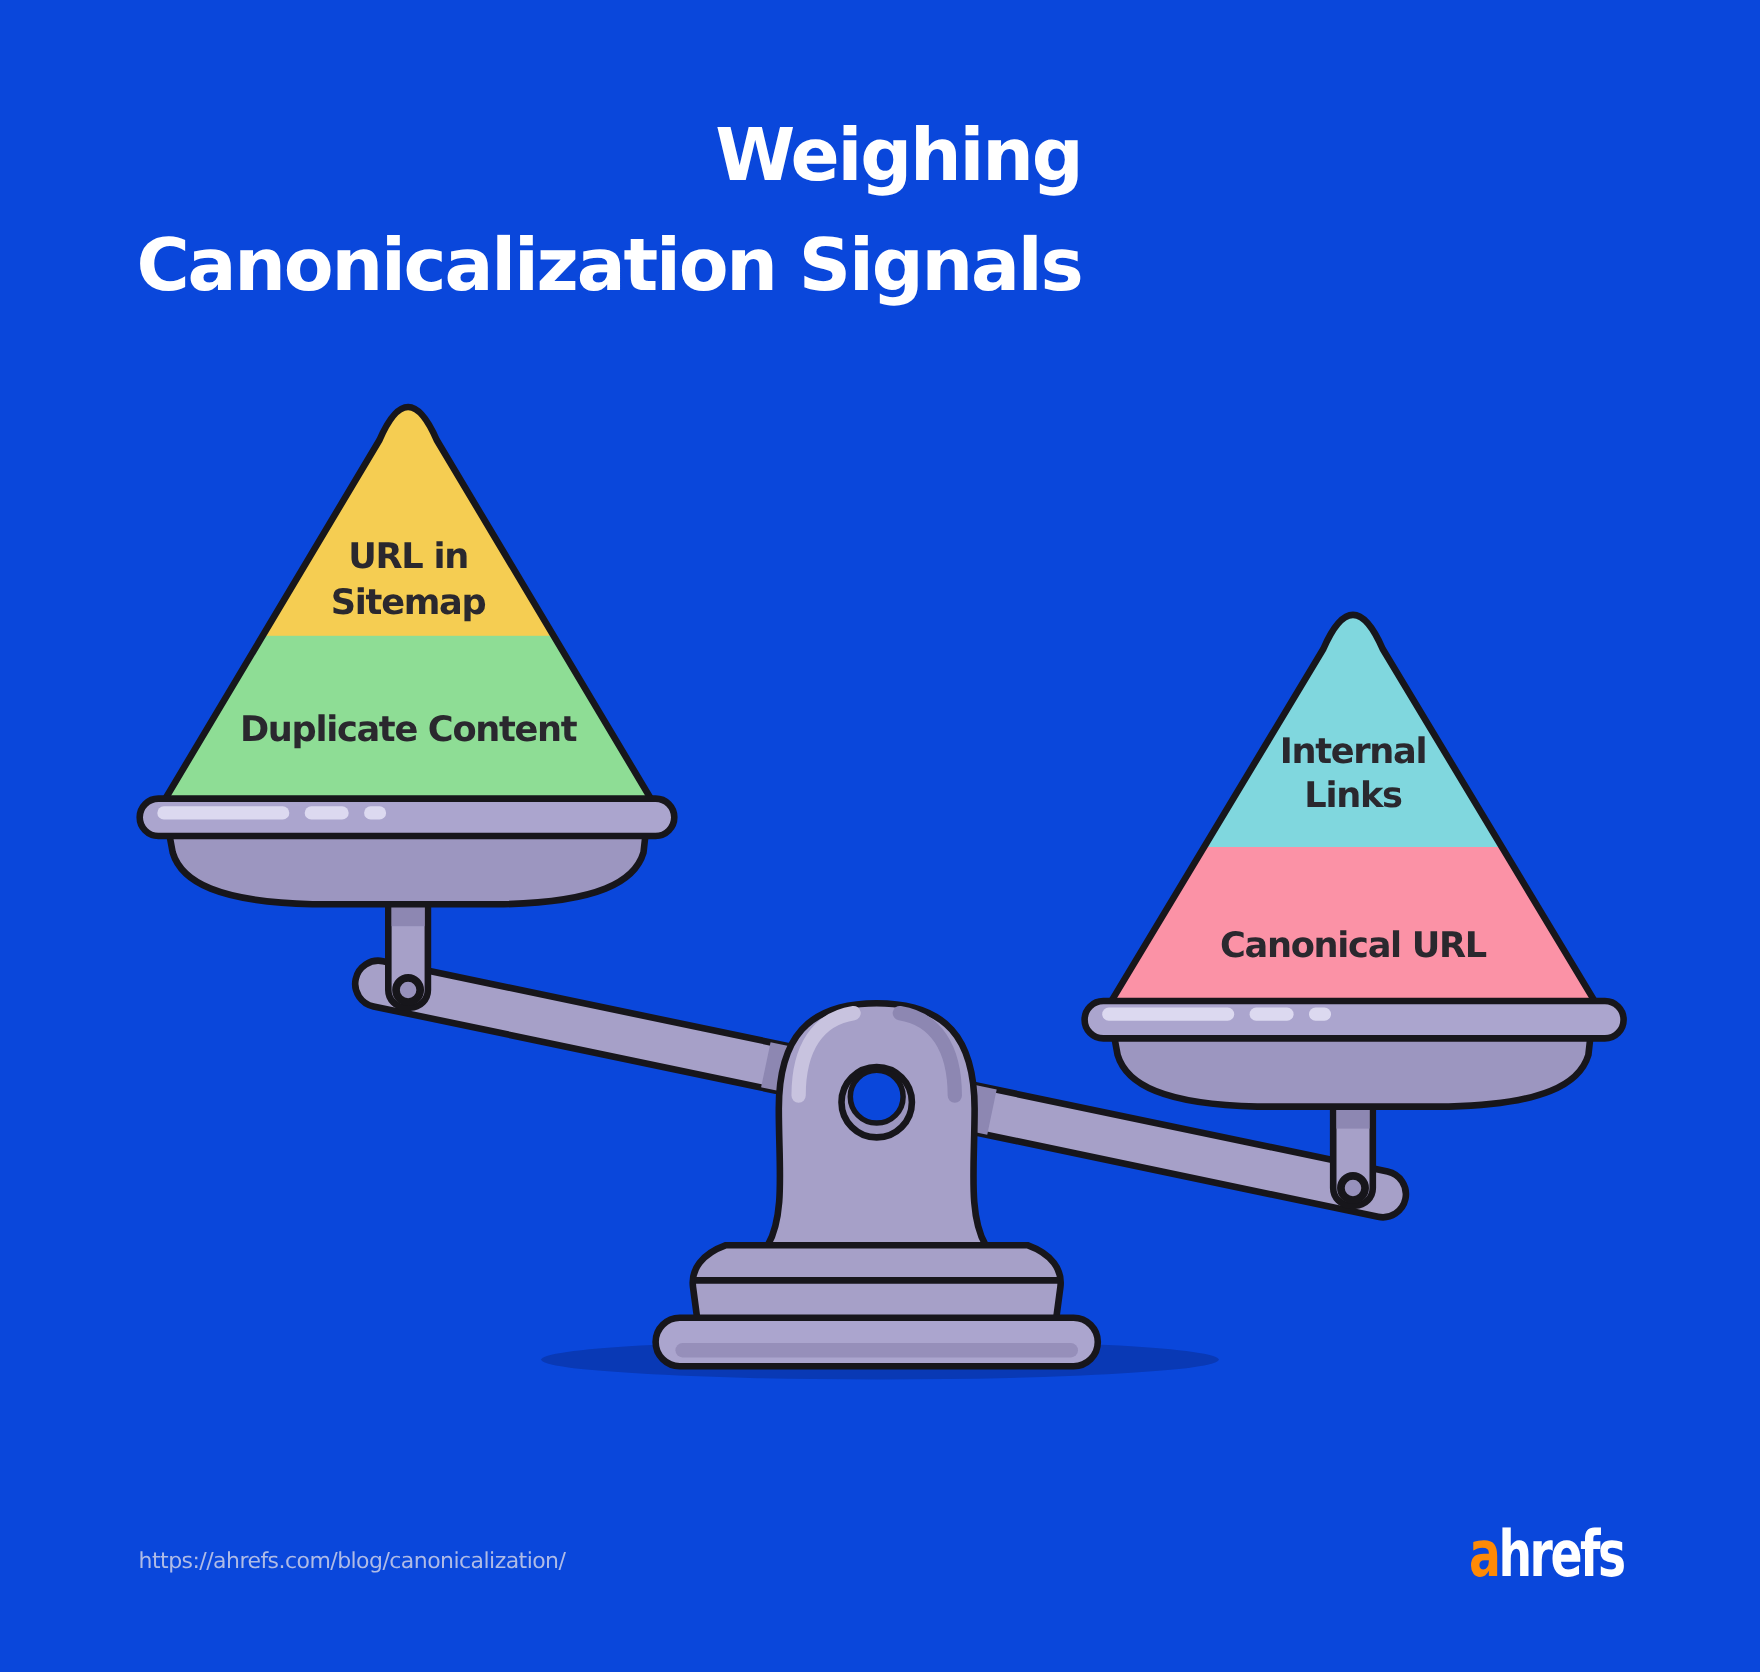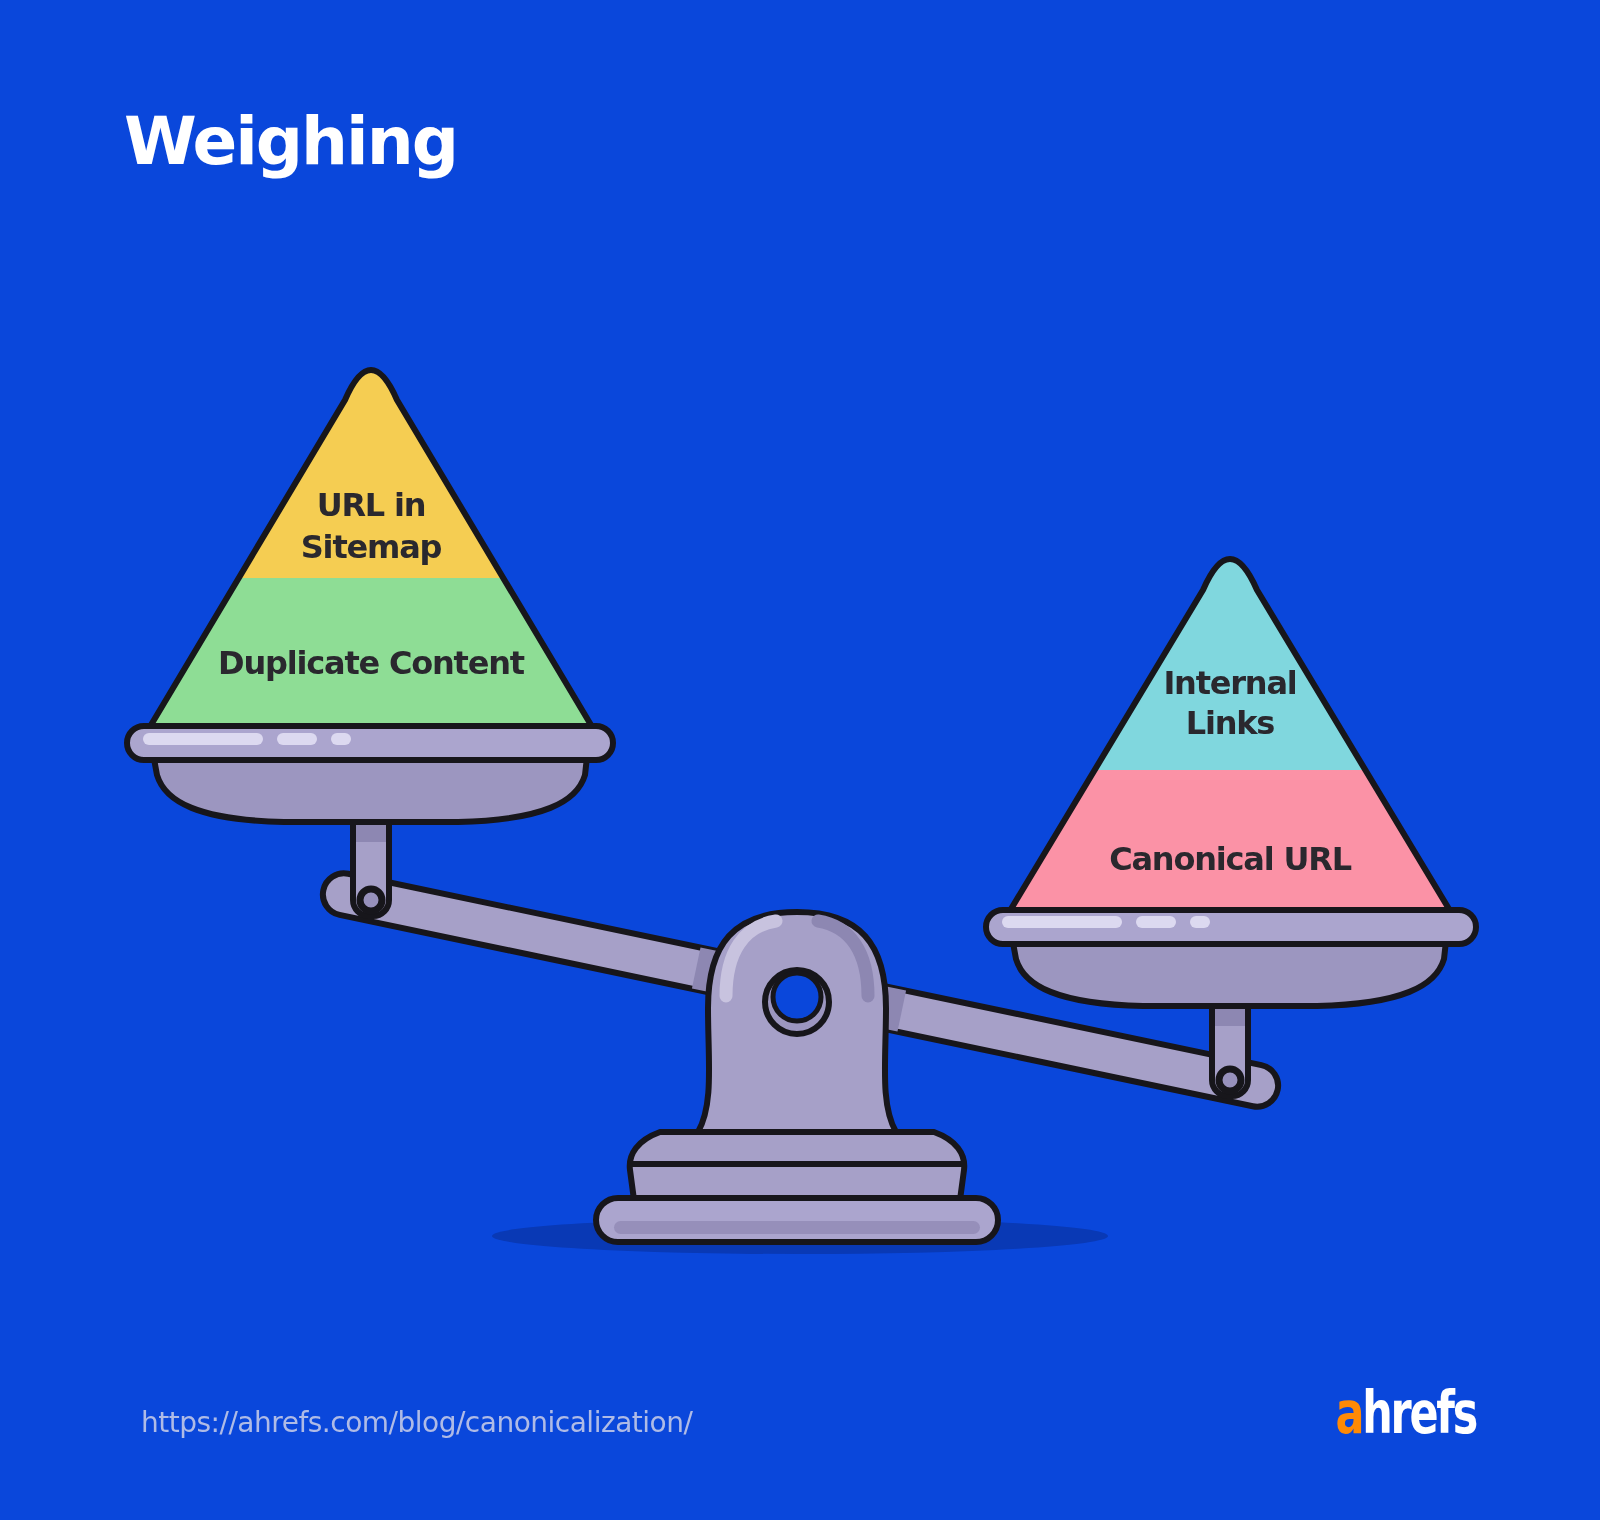--- a/index.html
+++ b/index.html
@@ -30,24 +30,23 @@
     letter-spacing: -2px;
     white-space: nowrap;
     text-align: right;
   }
   .title span { display: block; }
   .source-url {
     position: absolute;
     left: 126px;
     top: 1406px;
     color: #AFBBE6;
-    font-size: 28px;
+    font-size: 20px;
     letter-spacing: -0.5px;
     white-space: nowrap;
-    margin-left: 15px;
   }
   .logo {
     position: absolute;
     right: 124px;
     top: 1384px;
     font-size: 58px;
     font-weight: 700;
     letter-spacing: -3px;
     line-height: 1;
     white-space: nowrap;
@@ -145,20 +144,21 @@
       <path d="M 660,1132 L 934,1132 C 956,1140 966,1154 964,1170 L 960,1200 L 634,1200 L 630,1170 C 628,1154 638,1140 660,1132 Z" fill="#A6A0C8" stroke="#17161B" stroke-width="6" stroke-linejoin="round"></path>
       <line x1="631" y1="1164" x2="963" y2="1164" stroke="#17161B" stroke-width="6"></line>
       <rect x="606" y="1220" width="382" height="16" rx="8" fill="#938DB8"></rect>
       <rect x="596" y="1198" width="402" height="44" rx="22" fill="#ABA5CE" stroke="#17161B" stroke-width="6"></rect>
       <rect x="614" y="1221" width="366" height="13" rx="6.5" fill="#968FBA"></rect>
     </g>
   </svg>
 
   <div class="title">
     <span>Weighing</span>
+    <span>Canonicalization Signals</span>
   </div>
 
   <div class="source-url">https://ahrefs.com/blog/canonicalization/</div>
 
   <div class="logo">
     <span class="logo-a">a</span><span>hrefs</span>
   </div>
 
 </div>
 

